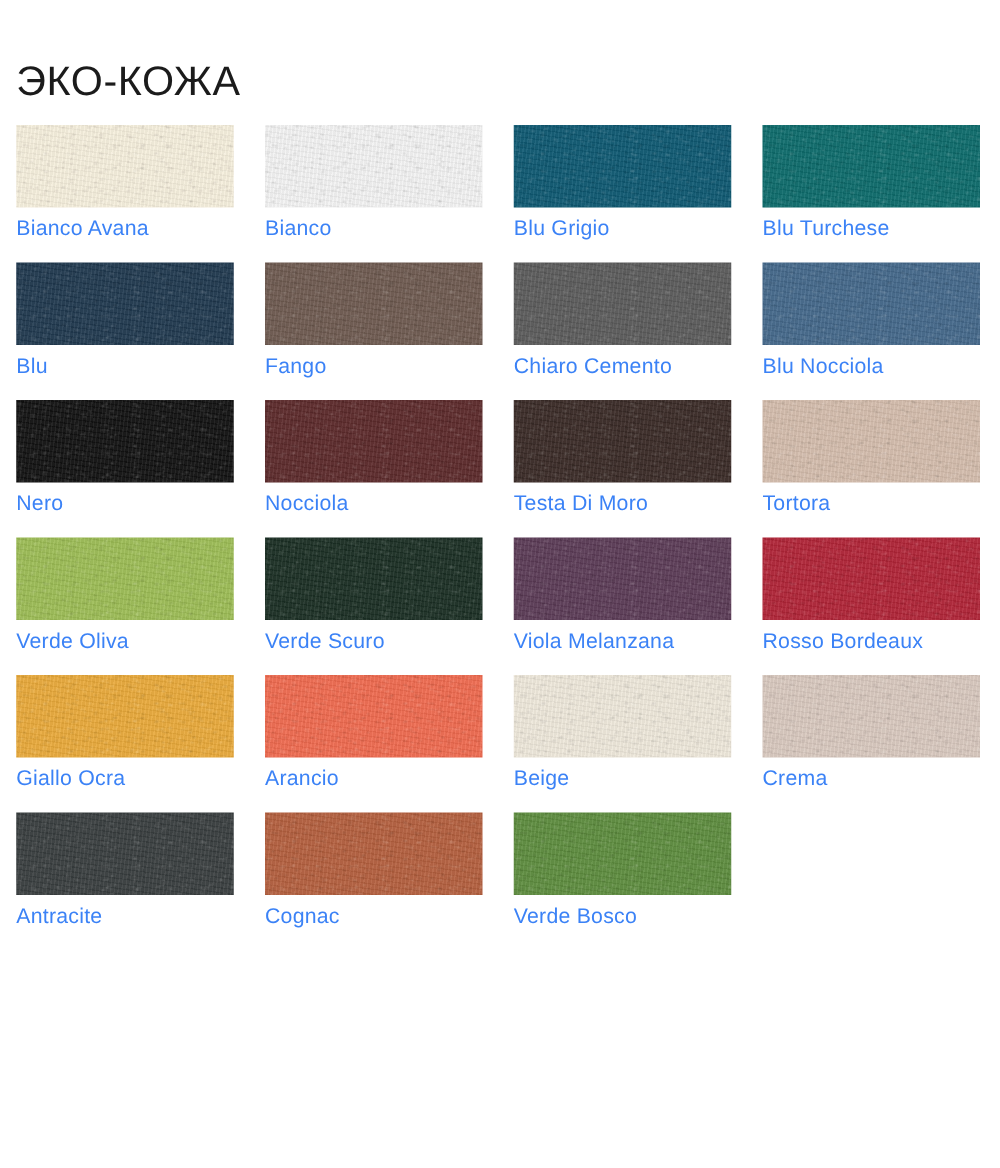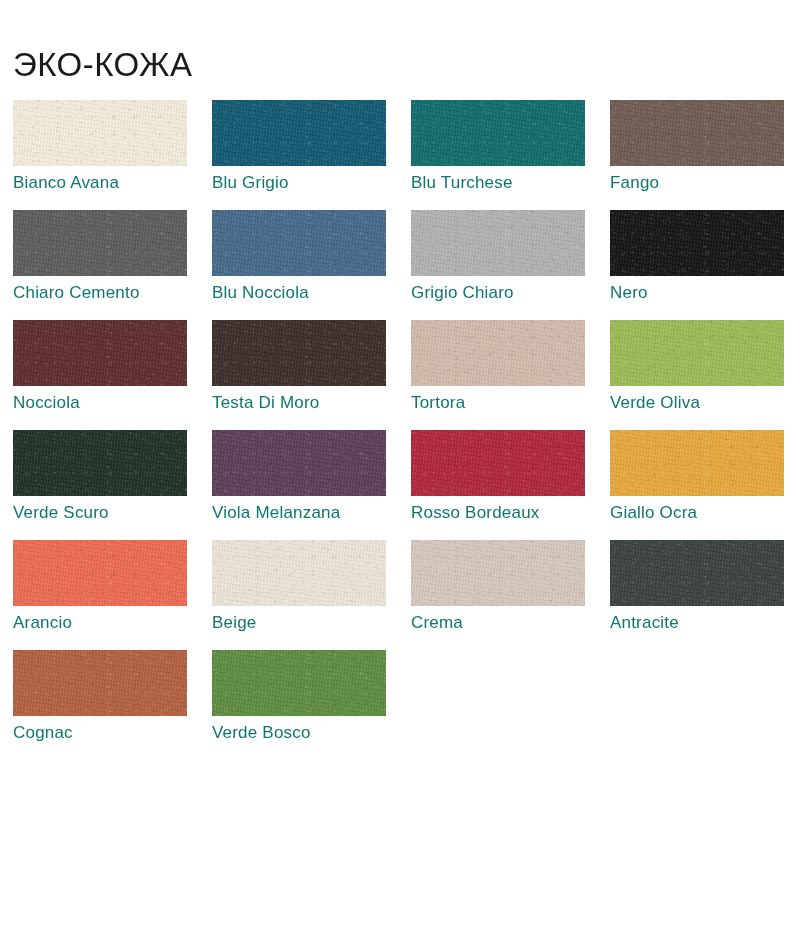--- a/index.html
+++ b/index.html
@@ -99,62 +99,66 @@
     pointer-events: none;
   }
 
   .swatch-label {
     position: absolute;
     left: 0;
     top: 72px;
     font-size: 17px;
     line-height: 22px;
     font-weight: 400;
-    color: #0f766e;
+    color: #3b82f6;
     letter-spacing: 0.2px;
     white-space: nowrap;
   }
 </style>
 </head>
 <body>
 
 <div class="page">
 
   <h1 class="page-title">ЭКО-КОЖА</h1>
 
   <div class="swatch-grid">
       <div class="swatch-cell">
         <div class="swatch-chip" style="background-color: rgb(245, 238, 220);"></div>
         <div class="swatch-label">Bianco Avana</div>
       </div>
       <div class="swatch-cell">
+        <div class="swatch-chip" style="background-color: rgb(242, 242, 242);"></div>
+        <div class="swatch-label">Bianco</div>
+      </div>
+      <div class="swatch-cell">
         <div class="swatch-chip" style="background-color: rgb(14, 88, 113);"></div>
         <div class="swatch-label">Blu Grigio</div>
       </div>
       <div class="swatch-cell">
         <div class="swatch-chip" style="background-color: rgb(13, 107, 107);"></div>
         <div class="swatch-label">Blu Turchese</div>
       </div>
       <div class="swatch-cell">
+        <div class="swatch-chip" style="background-color: rgb(32, 57, 79);"></div>
+        <div class="swatch-label">Blu</div>
+      </div>
+      <div class="swatch-cell">
         <div class="swatch-chip" style="background-color: rgb(110, 90, 80);"></div>
         <div class="swatch-label">Fango</div>
       </div>
       <div class="swatch-cell">
         <div class="swatch-chip" style="background-color: rgb(91, 91, 91);"></div>
         <div class="swatch-label">Chiaro Cemento</div>
       </div>
       <div class="swatch-cell">
         <div class="swatch-chip" style="background-color: rgb(68, 104, 138);"></div>
         <div class="swatch-label">Blu Nocciola</div>
       </div>
       <div class="swatch-cell">
-        <div class="swatch-chip" style="background-color: rgb(178, 178, 176);"></div>
-        <div class="swatch-label">Grigio Chiaro</div>
-      </div>
-      <div class="swatch-cell">
         <div class="swatch-chip" style="background-color: rgb(18, 18, 18);"></div>
         <div class="swatch-label">Nero</div>
       </div>
       <div class="swatch-cell">
         <div class="swatch-chip" style="background-color: rgb(92, 42, 43);"></div>
         <div class="swatch-label">Nocciola</div>
       </div>
       <div class="swatch-cell">
         <div class="swatch-chip" style="background-color: rgb(58, 43, 39);"></div>
         <div class="swatch-label">Testa Di Moro</div>

